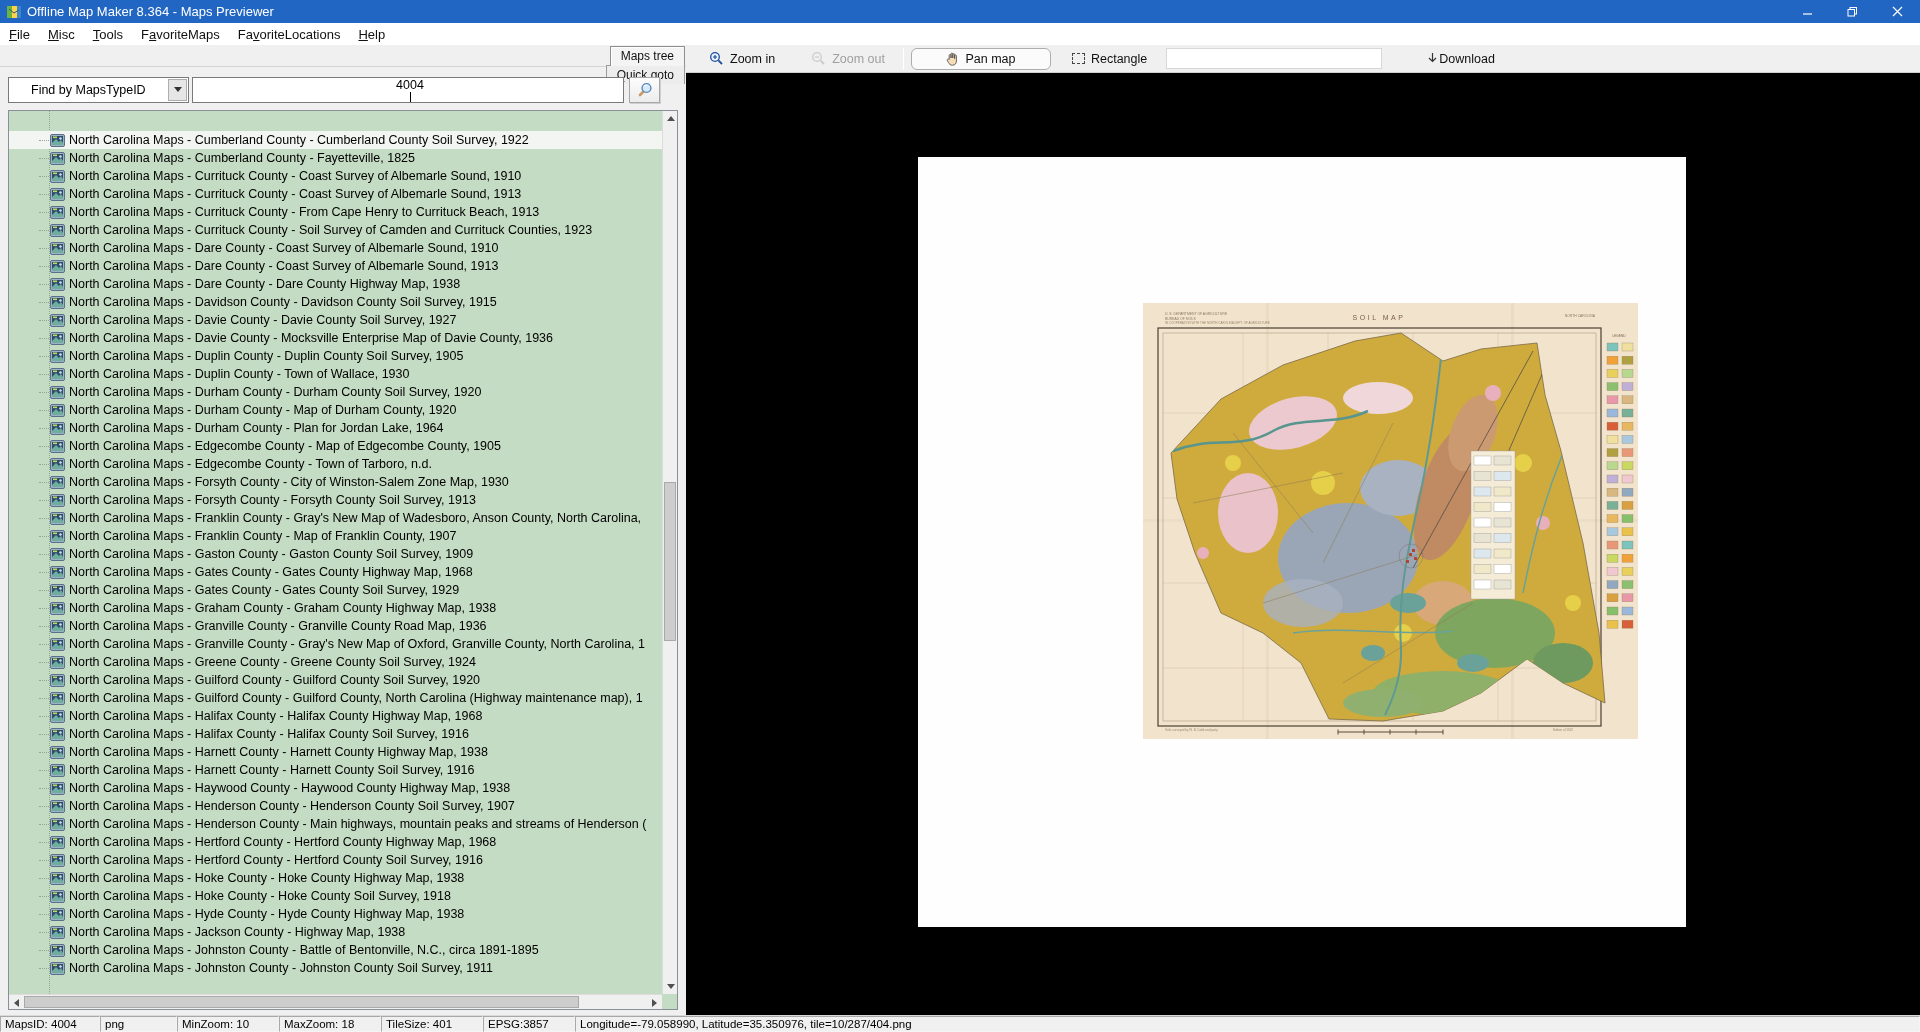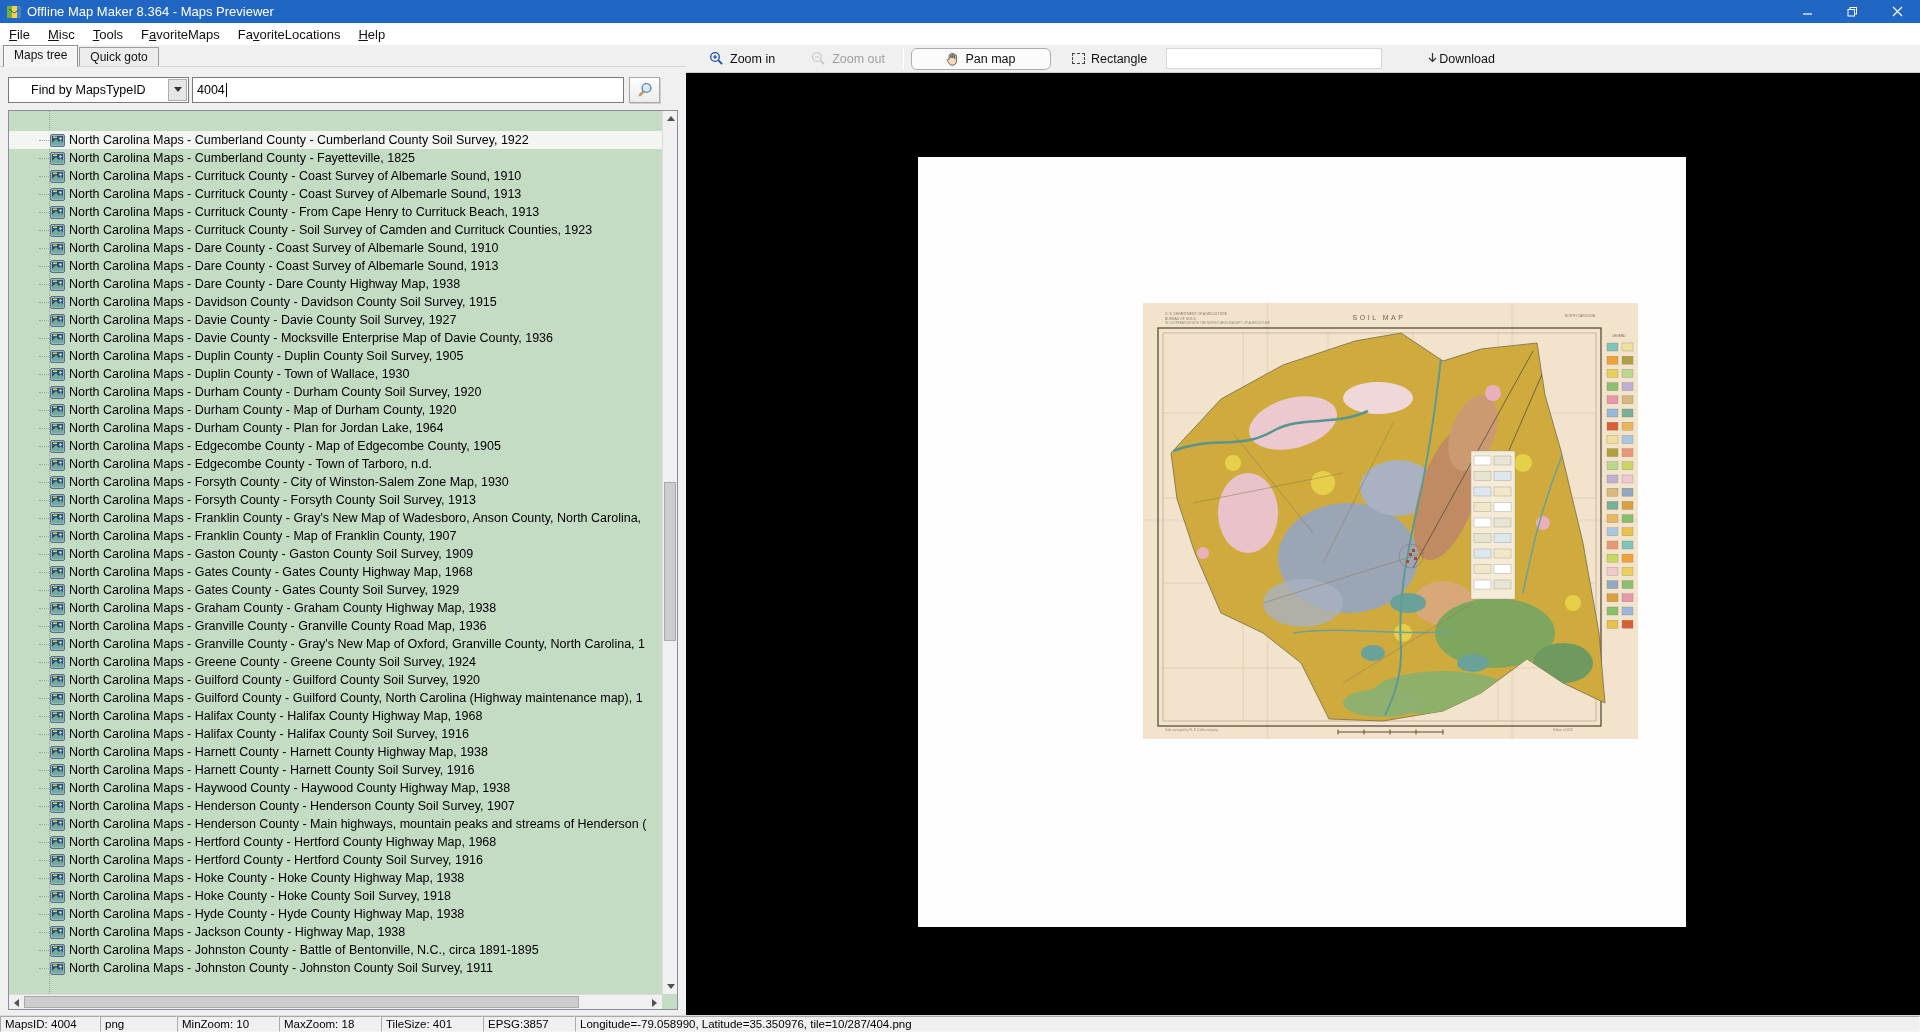--- a/index.html
+++ b/index.html
@@ -16,36 +16,36 @@
   
   .menubar { height:22px; background:#ffffff; display:flex; align-items:center; font-size:13px; color:#111; }
   .menu-item { padding:2px 9px; cursor:default; }
 
   
   .main { display:flex; height:970px; }
   .left-panel { width:686px; background:#f0f0f0; display:flex; flex-direction:column; }
   .right-panel { flex:1; display:flex; flex-direction:column; }
 
   
-  .tabstrip { height:22px; display:flex; align-items:flex-end; padding-left:3px; border-bottom:1px solid #d4d4d4; }
+  .tabstrip { height:22px; display:flex; align-items:flex-end; padding-left:3px; border-bottom:1px solid #d4d4d4;flex-direction:column; }
   .tab { font-size:12px; padding:2px 10px 3px; border:1px solid #9b9b9b; border-bottom:none;
          background:#ededed; height:19px; margin-right:1px; color:#111; }
   .tab.active { background:#f4f4f4; height:22px; position:relative; top:1px;
                 border-color:#8f8f8f; box-shadow:inset 1px 1px 0 #fff; }
 
   
   .search-row { display:flex; align-items:center; margin:9px 8px 0 8px; height:27px; }
   .combo { width:181px; height:26px; background:#fff; border:1px solid #7a7a7a; display:flex; align-items:center; }
   .combo-text { flex:1; font-size:12.5px; padding-left:22px; color:#000; }
   .combo-btn { width:19px; height:22px; margin-right:1px; background:#e6e6e6; border:1px solid #adadad;
                display:flex; align-items:center; justify-content:center; }
   .caret-down { width:0; height:0; border-left:4px solid transparent; border-right:4px solid transparent;
                 border-top:5px solid #333; }
   .search-input { width:432px; height:26px; margin-left:3px; background:#fff; border:1px solid #7a7a7a;
-                  display:flex; align-items:center; font-size:12.5px; padding-left:4px; }
+                  display:flex; align-items:center; font-size:12.5px; padding-left:4px;flex-direction:column; }
   .text-caret { width:1px; height:14px; background:#000; margin-left:1px; }
   .search-btn { width:31px; height:26px; margin-left:5px; background:linear-gradient(#fdfdfd,#ececec);
                 border:1px solid #a7a7a7; box-shadow:1px 1px 0 #cfcfcf;
                 display:flex; align-items:center; justify-content:center; }
 
   
   .tree-panel { margin:7px 8px 5px 8px; flex:1; border:1px solid #898f98; background:#c5dcc4;
                 position:relative; overflow:hidden; }
   .tree-rows { position:absolute; left:0; top:8px; right:15px; bottom:15px; overflow:hidden; }
   .tree-vline { position:absolute; left:40px; top:0; bottom:15px; border-left:1px dotted #93a893; }

